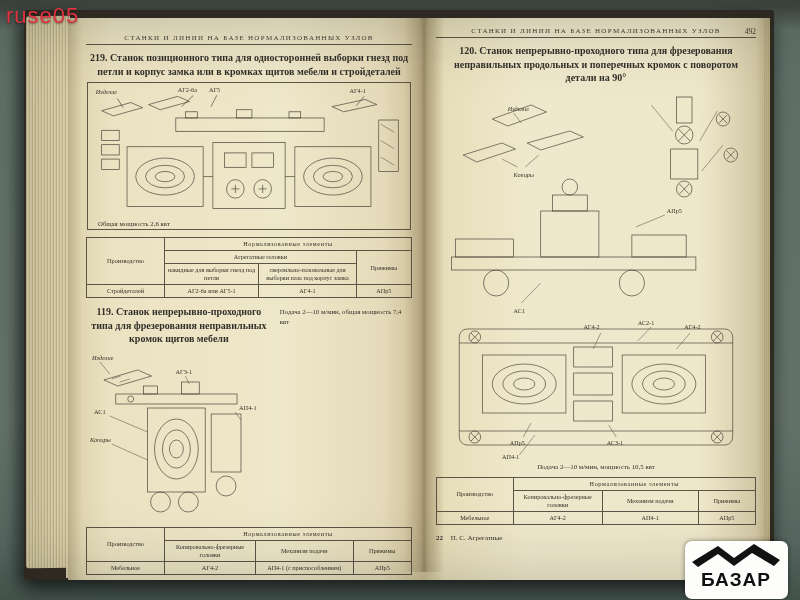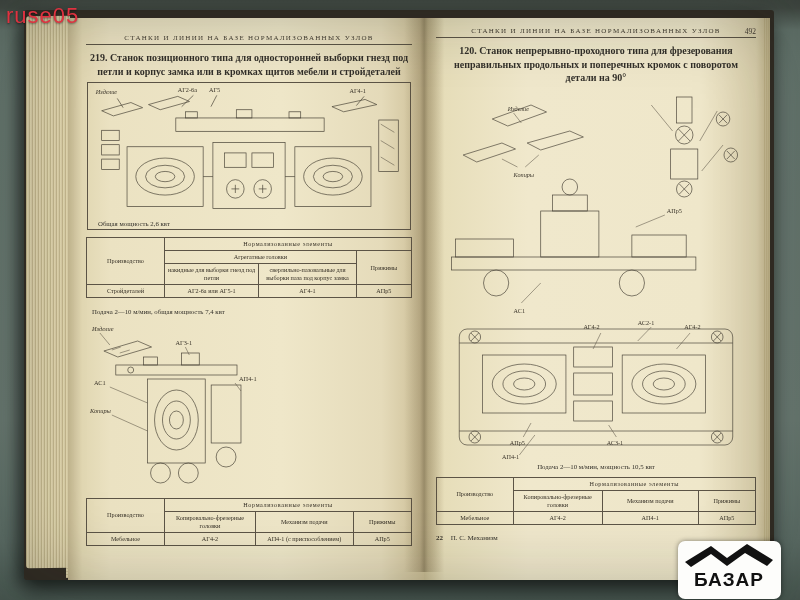--- a/index.html
+++ b/index.html
@@ -45,21 +45,21 @@
   .d120{height:372px;margin-top:3px}
   .d120 svg{display:block;width:100%;height:100%}
   .center-cap{text-align:center;font-size:6.9px;margin-top:2px}
   .footer{margin-top:9px;font-size:7px}
   .footer .num{font-weight:bold;margin-right:6px}
   svg text{font-family:"Liberation Serif",serif;font-size:6.4px;fill:#3a342a}
   svg .it{font-style:italic}
   svg .ln{stroke:#4c463a;stroke-width:.7;fill:none}
   svg .ln2{stroke:#5a5244;stroke-width:.55;fill:none}
   .vignette{position:absolute;inset:0;pointer-events:none;box-shadow:inset 0 0 90px rgba(18,22,18,.35);z-index:4}
-  .logo{position:absolute;right:19px;bottom:1px;width:103px;height:58px;background:#fdfdfb;border-radius:7px;z-index:6;
+  .logo{position:absolute;right:12px;bottom:1px;width:103px;height:58px;background:#fdfdfb;border-radius:7px;z-index:6;
     box-shadow:0 0 5px rgba(0,0,0,.45);display:flex;align-items:center;justify-content:center}
   .logo svg{width:97px;height:52px}
 </style>
 </head>
 <body>
 
 <div class="photo">
   <div class="watermark">ruse05</div>
 
   <div class="book">
@@ -128,20 +128,21 @@
           <tr>
             <td>Стройдеталей</td>
             <td>АГ2-6а или АГ5-1</td>
             <td>АГ4-1</td>
             <td>АПр5</td>
           </tr>
         </tbody>
           </table>
 
         <div class="row119">
+          <div class="sec-title">119. Станок непрерывно-проходного типа для фрезерования неправильных кромок щитов мебели</div>
           <div class="note119">Подача 2—10 м/мин, общая мощность 7,4 квт</div>
         </div>
 
         <div class="d119">
           <svg viewBox="0 0 210 172" preserveAspectRatio="none">
             <g class="ln">
               <path d="M18 32 l34 -10 l14 6 l-34 10 z"></path>
               <path class="ln2" d="M26 31 l9 -3 M34 34 l10 -3 M14 14 l10 12"></path>
               <rect x="30" y="46" width="122" height="10"></rect>
               <rect x="58" y="38" width="14" height="8"></rect>
@@ -276,21 +277,21 @@
             <td>Мебельное</td>
             <td>АГ4-2</td>
             <td>АП4-1</td>
             <td>АПр5</td>
           </tr>
         </tbody>
           </table>
 
         <div class="footer">
           <span class="num">22</span>
-          <span>П. С. Механизм</span>
+          <span>П. С. Агрегатные</span>
         </div>
       </div>
     </div>
 
     <div class="spine"></div>
   </div>
 
   <div class="vignette"></div>
 
   <div class="logo">

